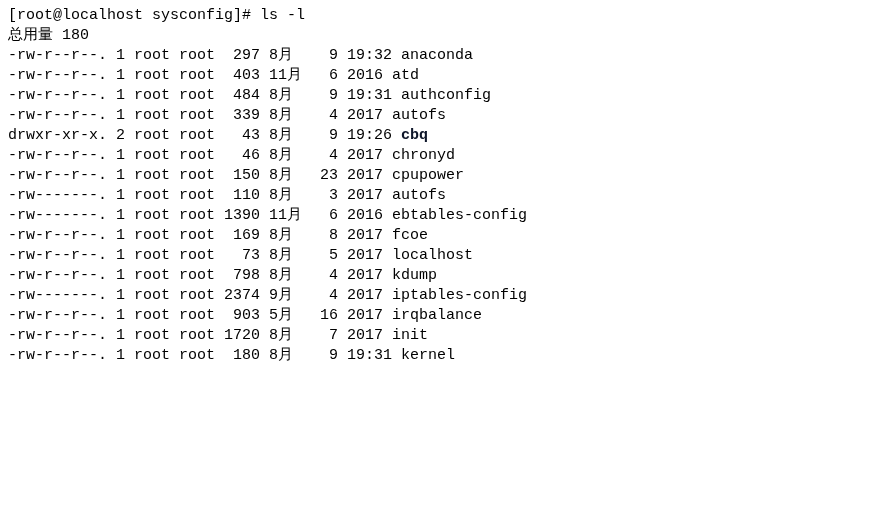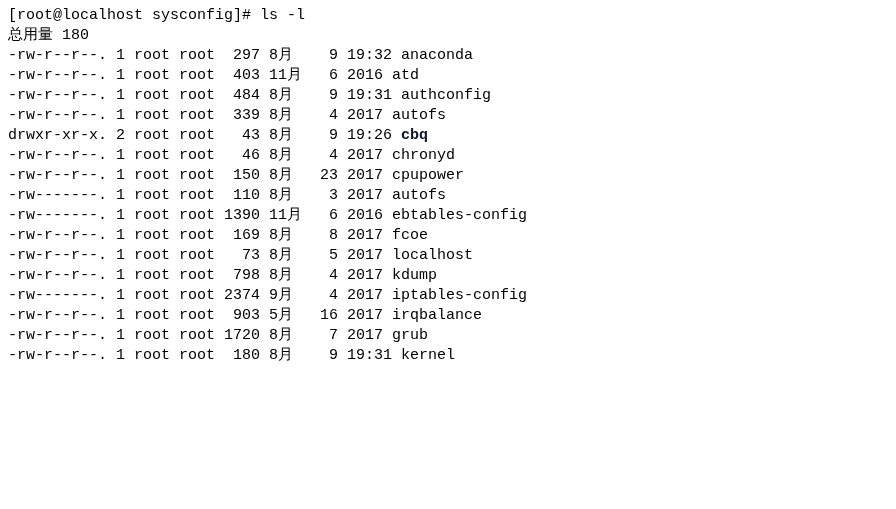--- a/index.html
+++ b/index.html
@@ -43,21 +43,21 @@
     <div class="row">drwxr-xr-x. 2 root root   43 8月    9 19:26 <span class="dirlink">cbq</span></div>
     <div class="row">-rw-r--r--. 1 root root   46 8月    4 2017 <span>chronyd</span></div>
     <div class="row">-rw-r--r--. 1 root root  150 8月   23 2017 <span>cpupower</span></div>
     <div class="row">-rw-------. 1 root root  110 8月    3 2017 <span>autofs</span></div>
     <div class="row">-rw-------. 1 root root 1390 11月   6 2016 <span>ebtables-config</span></div>
     <div class="row">-rw-r--r--. 1 root root  169 8月    8 2017 <span>fcoe</span></div>
     <div class="row">-rw-r--r--. 1 root root   73 8月    5 2017 <span>localhost</span></div>
     <div class="row">-rw-r--r--. 1 root root  798 8月    4 2017 <span>kdump</span></div>
     <div class="row">-rw-------. 1 root root 2374 9月    4 2017 <span>iptables-config</span></div>
     <div class="row">-rw-r--r--. 1 root root  903 5月   16 2017 <span>irqbalance</span></div>
-    <div class="row">-rw-r--r--. 1 root root 1720 8月    7 2017 <span>grub</span></div>
+    <div class="row">-rw-r--r--. 1 root root 1720 8月    7 2017 <span>init</span></div>
     <div class="row">-rw-r--r--. 1 root root  180 8月    9 19:31 <span>kernel</span></div>
   </div>
 
 <div class="watermark">
   <svg width="24" height="16" viewBox="0 0 24 16">
     <path d="M6 14 C2 14 1 10 3 8 C3 4 8 3 10 5 C12 2 18 3 18 7 C22 7 23 14 18 14 Z" fill="none" stroke="#d0d0d0" stroke-width="1.5"></path>
   </svg>
   <span>亿速云</span>
 </div>
 

